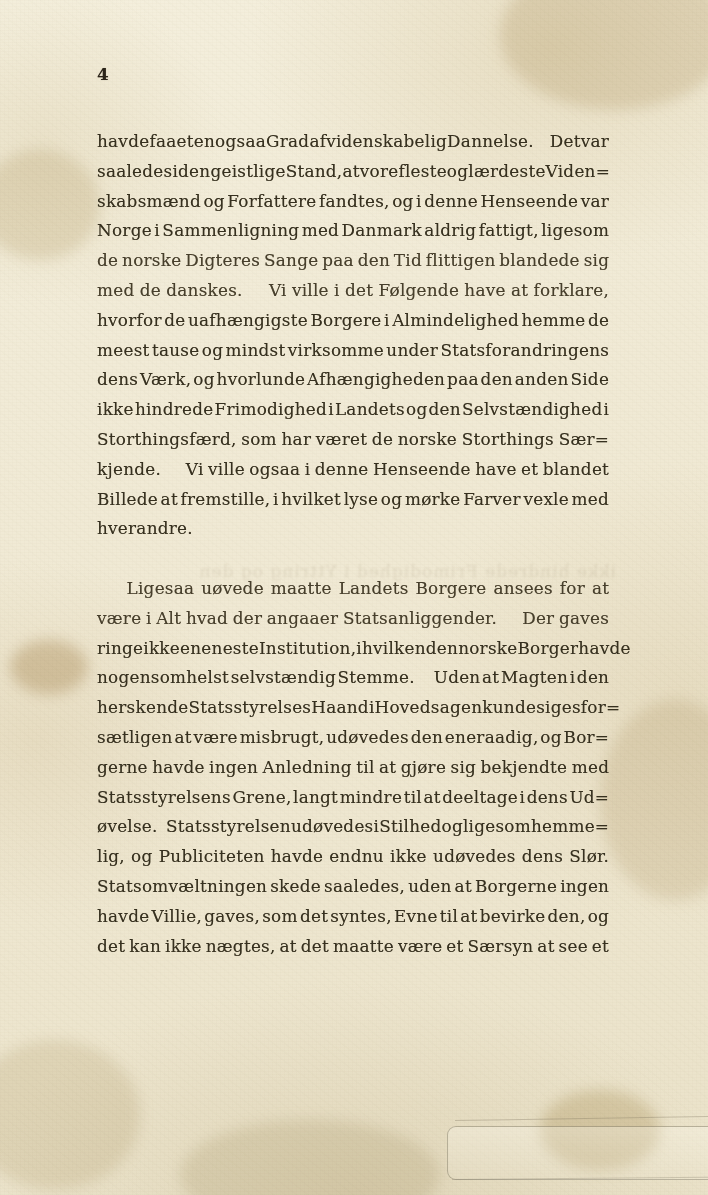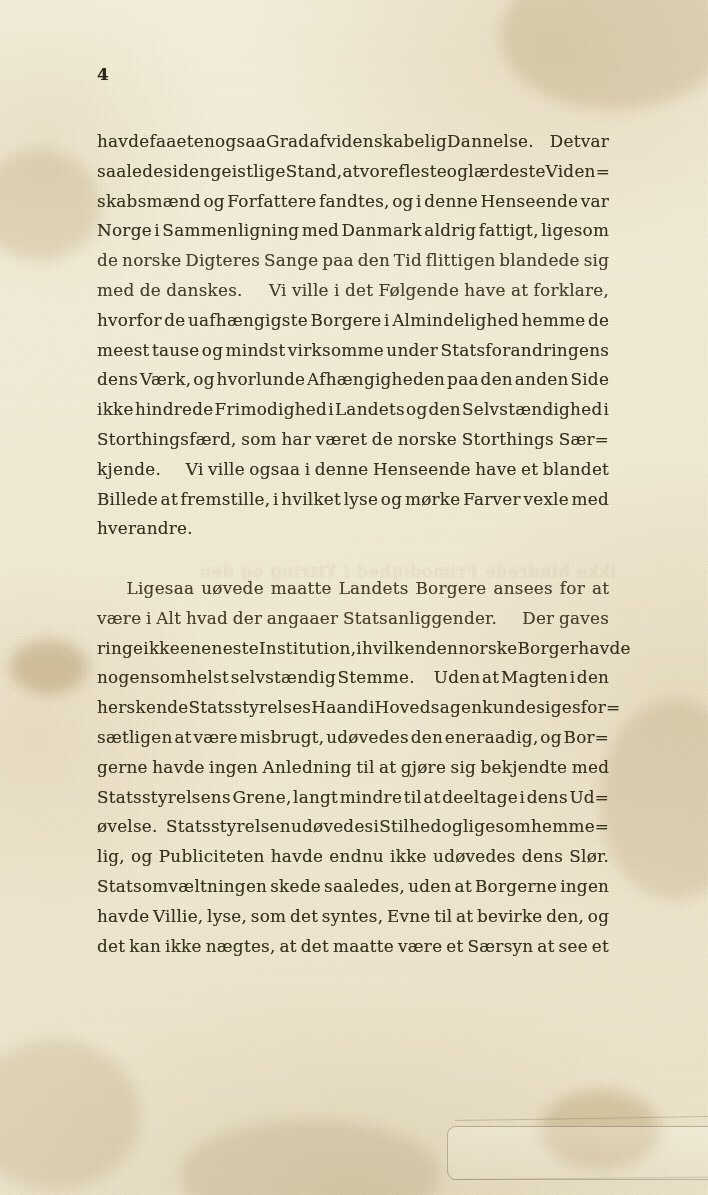--- a/index.html
+++ b/index.html
@@ -219,19 +219,19 @@
           <div class="line justified fade-a"><span class="w">være</span><span class="w">i</span><span class="w">Alt</span><span class="w">hvad</span><span class="w">der</span><span class="w">angaaer</span><span class="w">Statsanliggender.</span><span class="sgap"></span><span class="w">Der</span><span class="w">gaves</span></div>
           <div class="line justified"><span class="w">ringe</span><span class="w">ikke</span><span class="w">en</span><span class="w">eneste</span><span class="w">Institution,</span><span class="w">i</span><span class="w">hvilken</span><span class="w">den</span><span class="w">norske</span><span class="w">Borger</span><span class="w">havde</span></div>
           <div class="line justified"><span class="w">nogensomhelst</span><span class="w">selvstændig</span><span class="w">Stemme.</span><span class="sgap"></span><span class="w">Uden</span><span class="w">at</span><span class="w">Magten</span><span class="w">i</span><span class="w">den</span></div>
           <div class="line justified"><span class="w">herskende</span><span class="w">Statsstyrelses</span><span class="w">Haand</span><span class="w">i</span><span class="w">Hovedsagen</span><span class="w">kunde</span><span class="w">siges</span><span class="w">for=</span></div>
           <div class="line justified"><span class="w">sætligen</span><span class="w">at</span><span class="w">være</span><span class="w">misbrugt,</span><span class="w">udøvedes</span><span class="w">den</span><span class="w">eneraadig,</span><span class="w">og</span><span class="w">Bor=</span></div>
           <div class="line justified"><span class="w">gerne</span><span class="w">havde</span><span class="w">ingen</span><span class="w">Anledning</span><span class="w">til</span><span class="w">at</span><span class="w">gjøre</span><span class="w">sig</span><span class="w">bekjendte</span><span class="w">med</span></div>
           <div class="line justified"><span class="w">Statsstyrelsens</span><span class="w">Grene,</span><span class="w">langt</span><span class="w">mindre</span><span class="w">til</span><span class="w">at</span><span class="w">deeltage</span><span class="w">i</span><span class="w">dens</span><span class="w">Ud=</span></div>
           <div class="line justified"><span class="w">øvelse.</span><span class="sgap"></span><span class="w">Statsstyrelsen</span><span class="w">udøvedes</span><span class="w">i</span><span class="w">Stilhed</span><span class="w">og</span><span class="w">ligesom</span><span class="w">hemme=</span></div>
           <div class="line justified"><span class="w">lig,</span><span class="w">og</span><span class="w">Publiciteten</span><span class="w">havde</span><span class="w">endnu</span><span class="w">ikke</span><span class="w">udøvedes</span><span class="w">dens</span><span class="w">Slør.</span></div>
           <div class="line justified"><span class="w">Statsomvæltningen</span><span class="w">skede</span><span class="w">saaledes,</span><span class="w">uden</span><span class="w">at</span><span class="w">Borgerne</span><span class="w">ingen</span></div>
-          <div class="line justified"><span class="w">havde</span><span class="w">Villie,</span><span class="w">lyse,</span><span class="w">som</span><span class="w">det</span><span class="w">syntes,</span><span class="w">Evne</span><span class="w">til</span><span class="w">at</span><span class="w">bevirke</span><span class="w">den,</span><span class="w">og</span></div>
+          <div class="line justified"><span class="w">havde</span><span class="w">Villie,</span><span class="w">gaves,</span><span class="w">som</span><span class="w">det</span><span class="w">syntes,</span><span class="w">Evne</span><span class="w">til</span><span class="w">at</span><span class="w">bevirke</span><span class="w">den,</span><span class="w">og</span></div>
           <div class="line justified"><span class="w">det</span><span class="w">kan</span><span class="w">ikke</span><span class="w">nægtes,</span><span class="w">at</span><span class="w">det</span><span class="w">maatte</span><span class="w">være</span><span class="w">et</span><span class="w">Særsyn</span><span class="w">at</span><span class="w">see</span><span class="w">et</span></div>
         </div>
       </div>
   </div>
 
 </div>
 
 </body></html>

